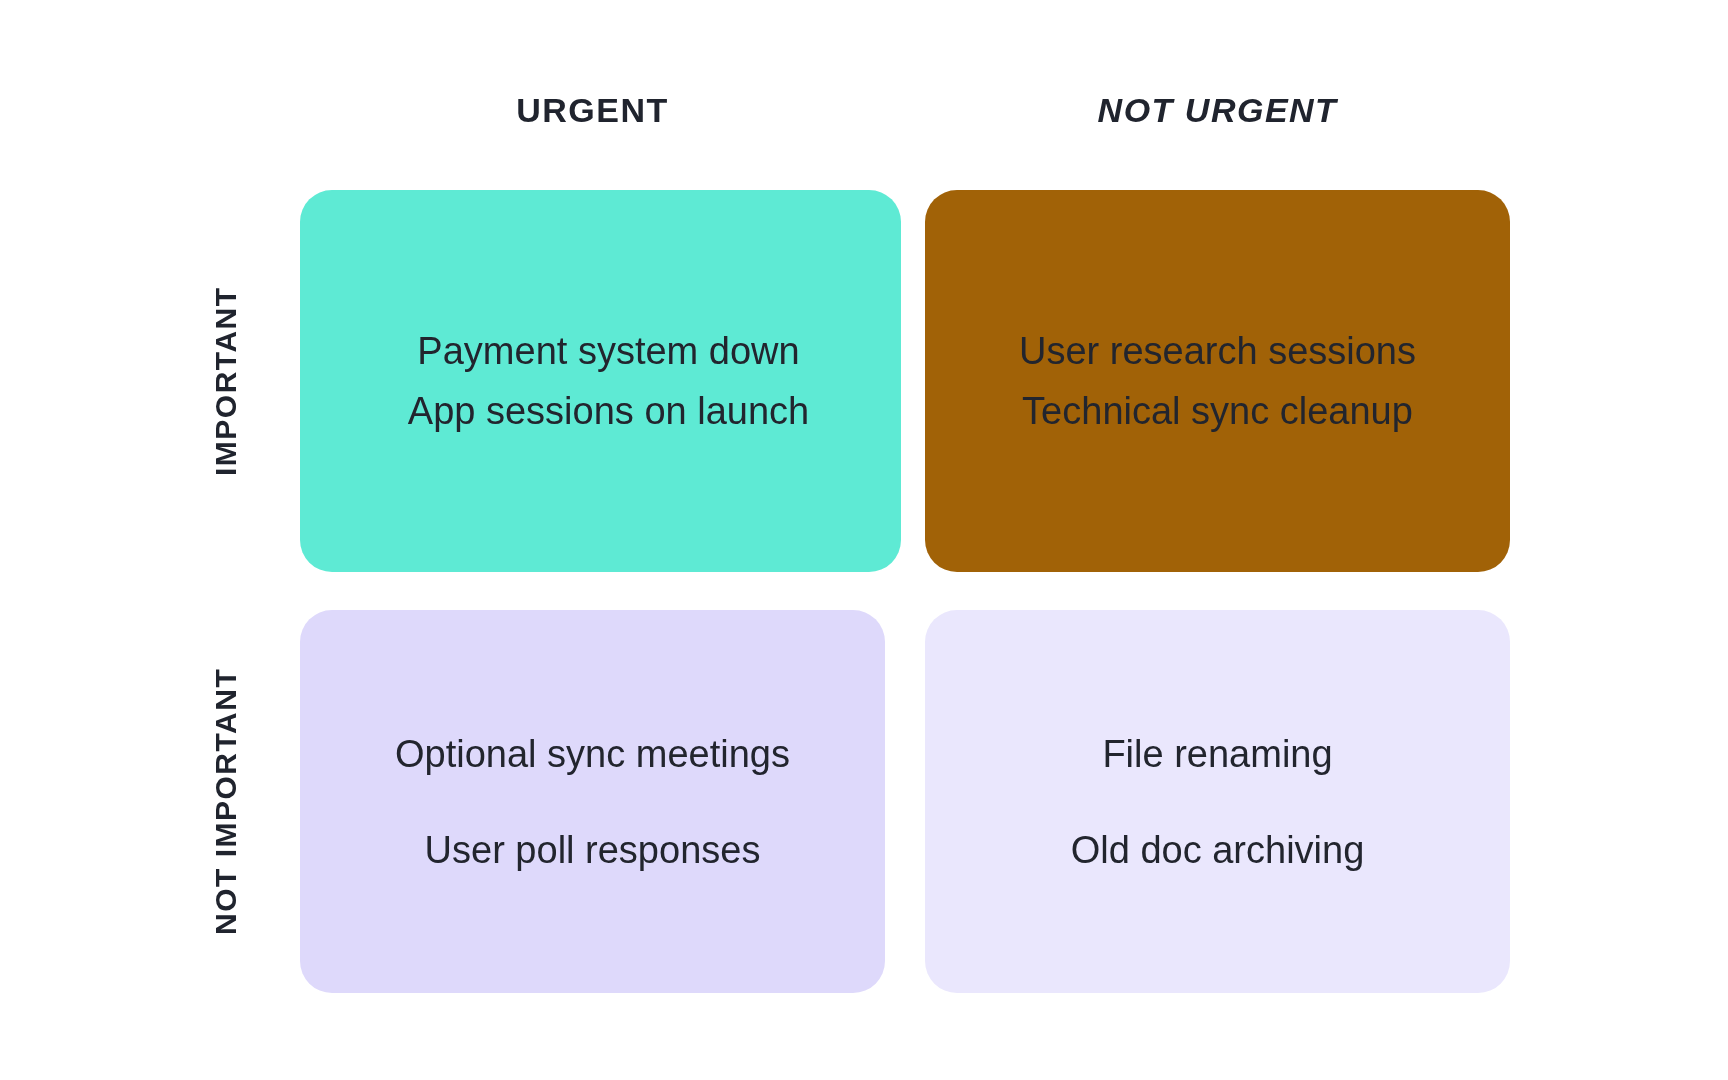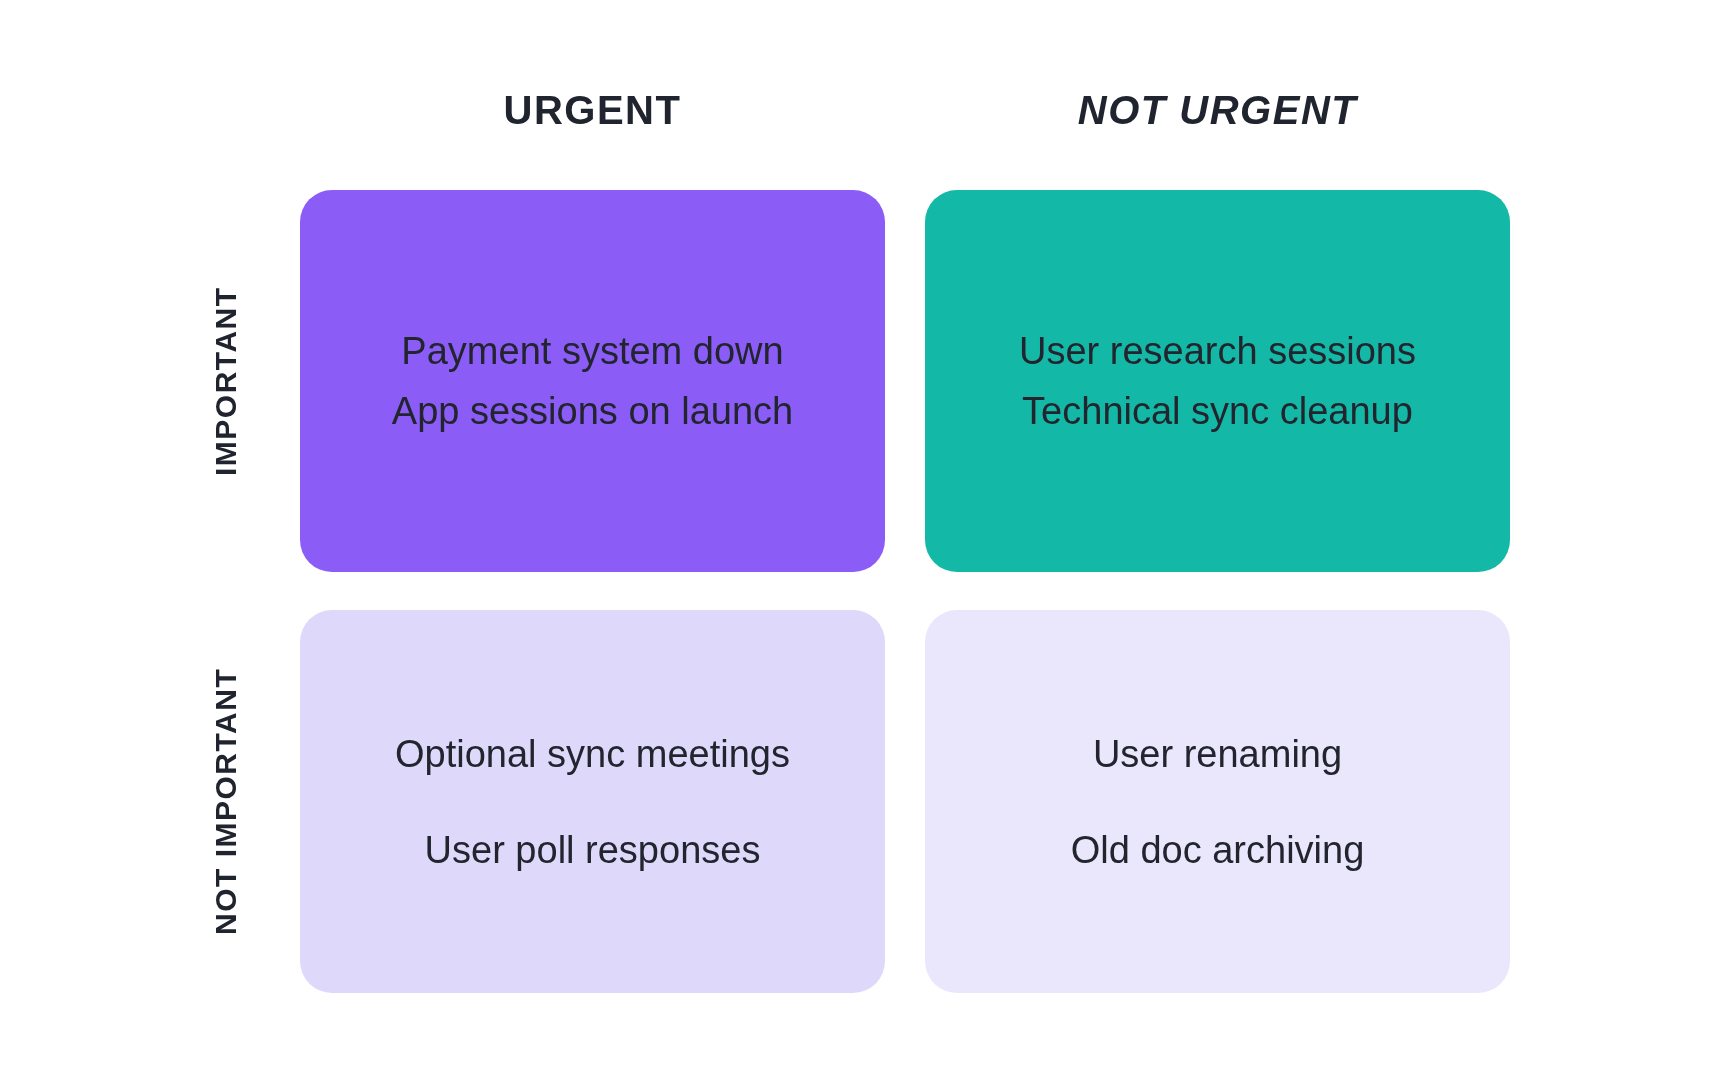--- a/index.html
+++ b/index.html
@@ -14,21 +14,21 @@
     height: 1080px;
     background: #ffffff;
     overflow: hidden;
   }
   .col-header {
     position: absolute;
     top: 88px;
     height: 44px;
     line-height: 44px;
     text-align: center;
-    font-size: 40px;
+    font-size: 34px;
     font-weight: 700;
     letter-spacing: 1.5px;
     color: #20242e;
   }
   .col-header.left  { left: 300px; width: 585px; }
   .col-header.right { left: 925px; width: 585px; font-style: italic; }
 
   .row-header {
     position: absolute;
     left: 196px;
@@ -76,33 +76,33 @@
 <div class="stage">
 
   <div class="col-header left">URGENT</div>
 
   <div class="col-header right">NOT URGENT</div>
 
   <div class="row-header top">IMPORTANT</div>
 
   <div class="row-header bottom">NOT IMPORTANT</div>
 
-  <div class="quadrant r1 c1" style="background-color: #8b5cf6;">
+  <div class="quadrant r1 c1" style="background-color: #5eead4; padding-left: 16px;">
     <div class="item">Payment system down</div>
     <div class="item">App sessions on launch</div>
   </div>
 
-  <div class="quadrant r1 c2" style="background-color: #14b8a6;">
+  <div class="quadrant r1 c2" style="background-color: #a16207;">
     <div class="item">User research sessions</div>
     <div class="item">Technical sync cleanup</div>
   </div>
 
   <div class="quadrant r2 c1" style="background-color: rgb(222, 217, 251);">
     <div class="item">Optional sync meetings</div>
     <div class="item">User poll responses</div>
   </div>
 
   <div class="quadrant r2 c2" style="background-color: rgb(234, 231, 253);">
-    <div class="item">User renaming</div>
+    <div class="item">File renaming</div>
     <div class="item">Old doc archiving</div>
   </div>
 
 </div>
 
 </body></html>

